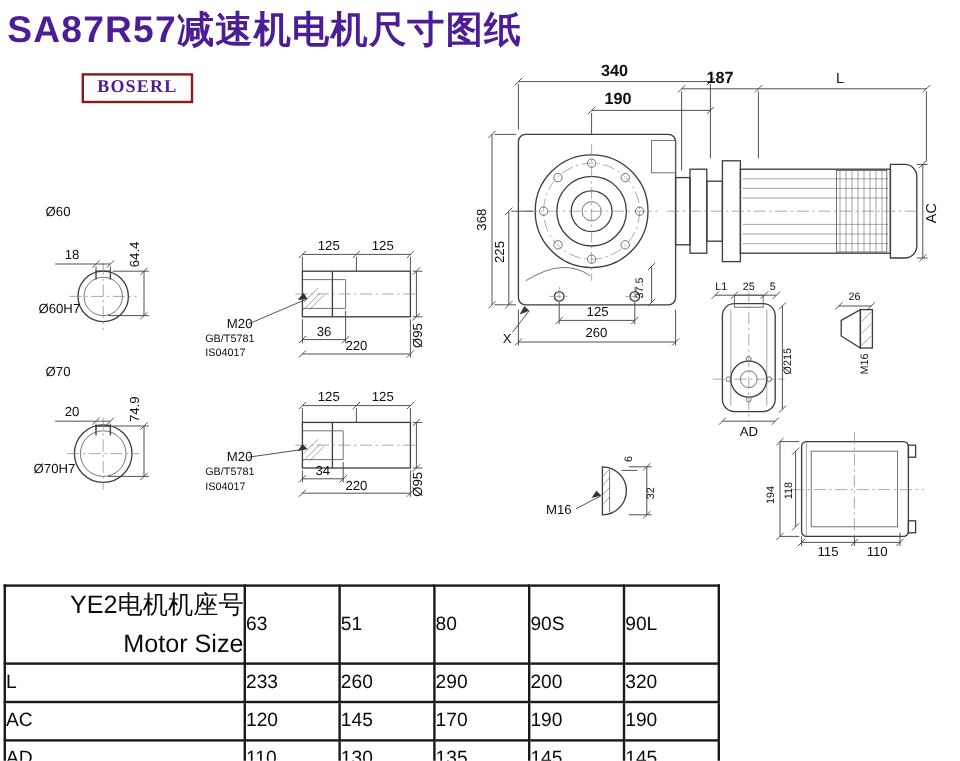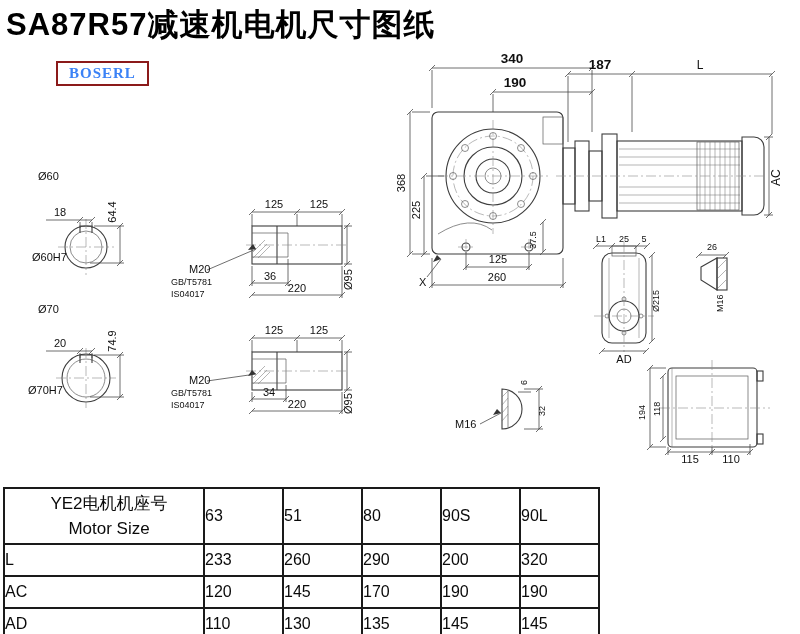--- a/index.html
+++ b/index.html
@@ -2,27 +2,27 @@
 <html><head>
 <meta charset="utf-8">
 <style>
   html,body { margin:0; padding:0; }
   body {
     width:800px; height:634px; position:relative; background:#ffffff;
     font-family:"Liberation Sans", sans-serif; overflow:hidden;
   }
   .page-title {
     position:absolute; left:6px; top:4px;
-    font-size:31px; font-weight:bold; color:#000000; letter-spacing:1px;
+    font-size:31px; font-weight:bold; color:#4c1d95; letter-spacing:1px;
     white-space:nowrap;
   }
   .brand-box {
-    position:absolute; left:56px; top:61px;
+    position:absolute; left:68px; top:61px;
     border:2px solid #8b1a1a; background:#fff;
-    color:#3b82f6; font-family:"Liberation Serif", serif;
+    color:#4c1d95; font-family:"Liberation Serif", serif;
     font-weight:bold; font-size:15px; padding:2px 11px; letter-spacing:1px;
   }
   svg.drawing { position:absolute; left:0; top:0; }
   .ln { fill:none; stroke:#3d3d3d; stroke-width:1.1; }
   .tn { fill:none; stroke:#5a5a5a; stroke-width:0.7; }
   .hz { fill:none; stroke:#6a6a6a; stroke-width:0.5; }
   .dm { fill:none; stroke:#4a4a4a; stroke-width:0.8; }
   .cl { fill:none; stroke:#8a8a8a; stroke-width:0.6; stroke-dasharray:10 3 2 3; }
   .ah { fill:#333; stroke:none; }
   svg text { font-family:"Liberation Sans", sans-serif; fill:#101010; }
@@ -31,21 +31,21 @@
   text.m { font-size:12px; }
   text.b { font-size:13.5px; font-weight:bold; }
   .spec-table {
     position:absolute; left:3px; top:487px; border-collapse:collapse;
     background:#fff; table-layout:fixed;
   }
   .spec-table td {
     border:2px solid #1a1a1a; text-align:left; vertical-align:middle;
     font-size:16px; color:#0a0a0a; padding:0;
   }
-  .spec-table td.hdr { text-align:center; padding-left:10px; font-size:17px; line-height:1.5; }
+  .spec-table td.hdr { text-align:right; padding-left:10px; font-size:21px; line-height:1.5; }
   .spec-table tr.hdr-row td { height:54px; }
   .spec-table tr.num-row td { height:30px; }
 </style>
 </head>
 <body>
 
 <div class="page-title">SA87R57减速机电机尺寸图纸</div>
 <div class="brand-box">BOSERL</div>
 
 <svg class="drawing" width="800" height="634" viewBox="0 0 800 634">

